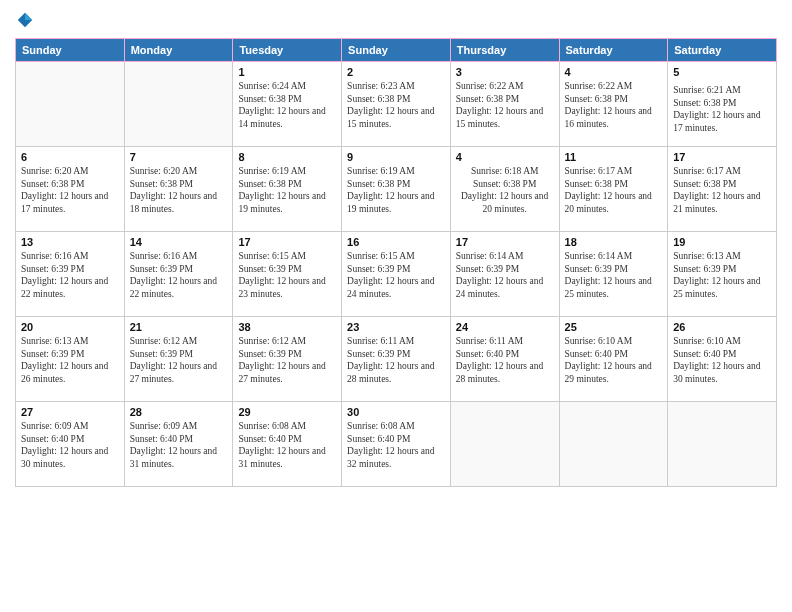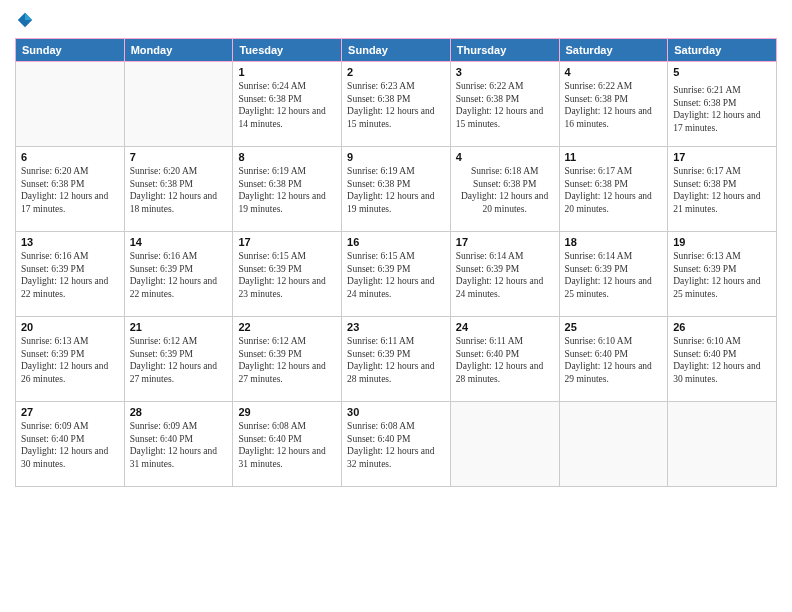--- a/index.html
+++ b/index.html
@@ -255,21 +255,21 @@
 Sunset: 6:39 PM
 Daylight: 12 hours and 26 minutes.</div>
           </td>
           <td>
             <div class="day-number">21</div>
             <div class="day-info" style="white-space: pre-line;">Sunrise: 6:12 AM
 Sunset: 6:39 PM
 Daylight: 12 hours and 27 minutes.</div>
           </td>
           <td>
-            <div class="day-number">22</div>
+            <div class="day-number">38</div>
             <div class="day-info" style="white-space: pre-line;">Sunrise: 6:12 AM
 Sunset: 6:39 PM
 Daylight: 12 hours and 27 minutes.</div>
           </td>
           <td>
             <div class="day-number">23</div>
             <div class="day-info" style="white-space: pre-line;">Sunrise: 6:11 AM
 Sunset: 6:39 PM
 Daylight: 12 hours and 28 minutes.</div>
           </td>

